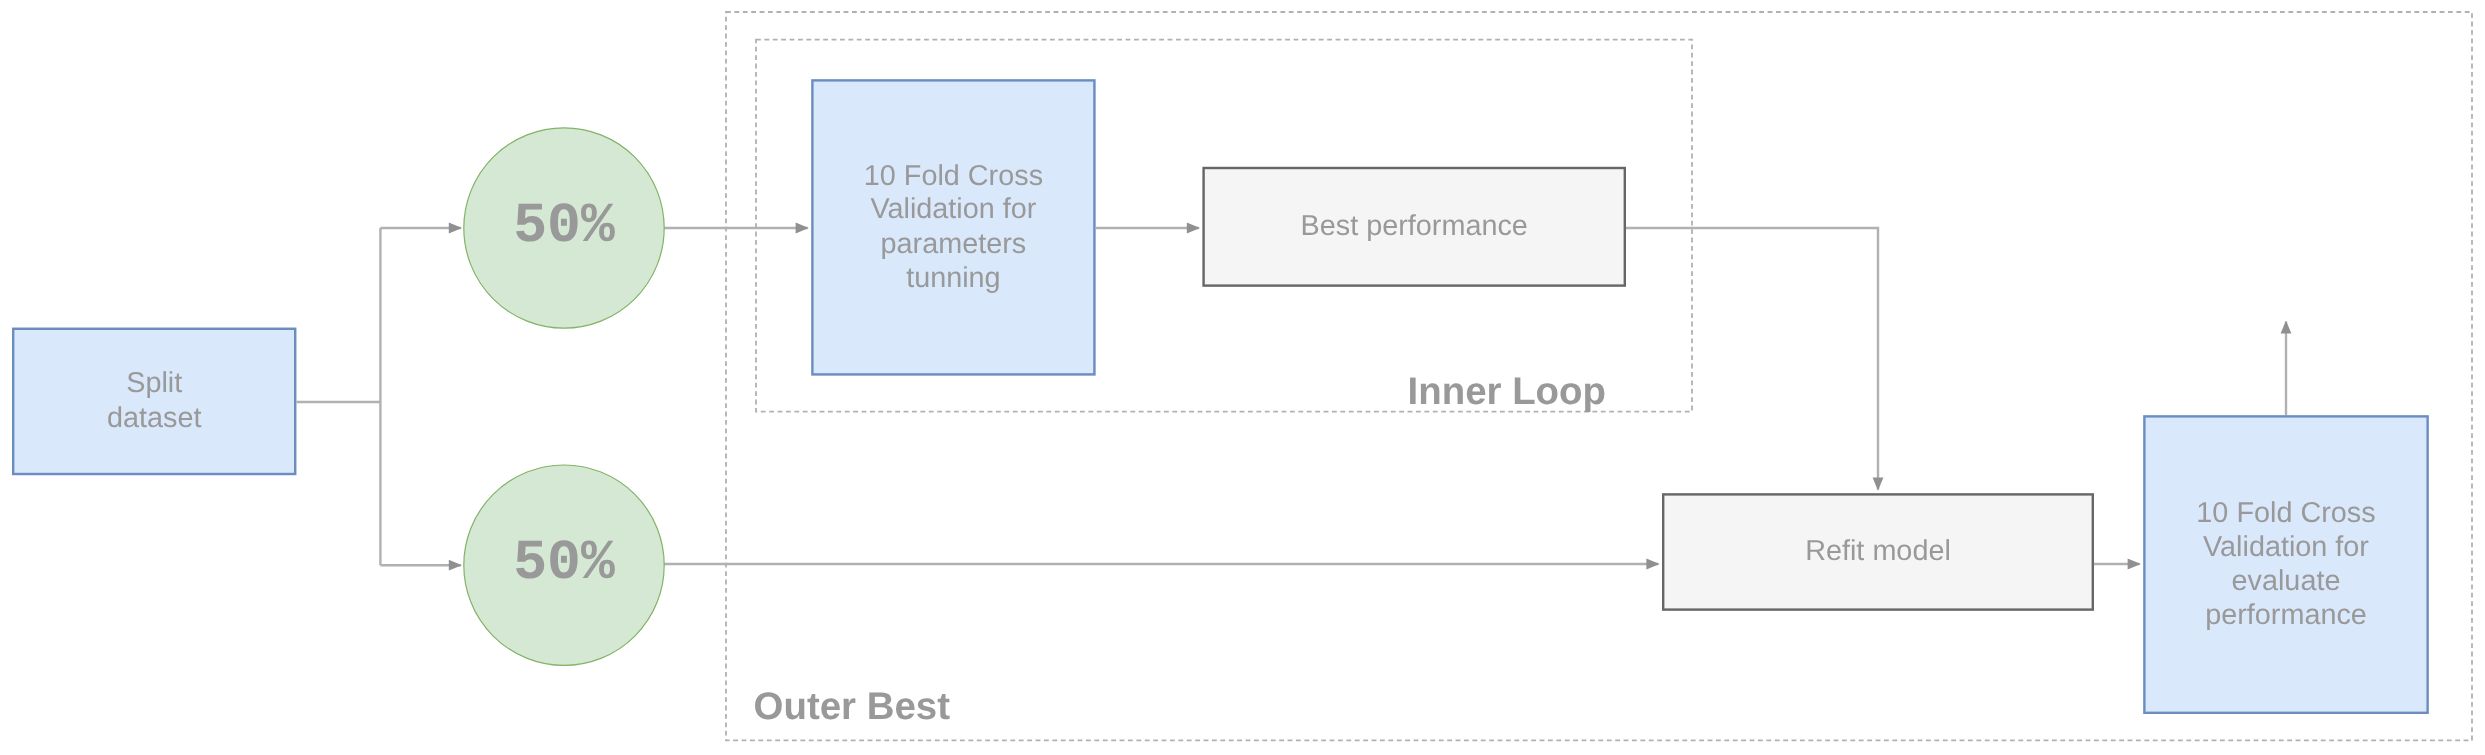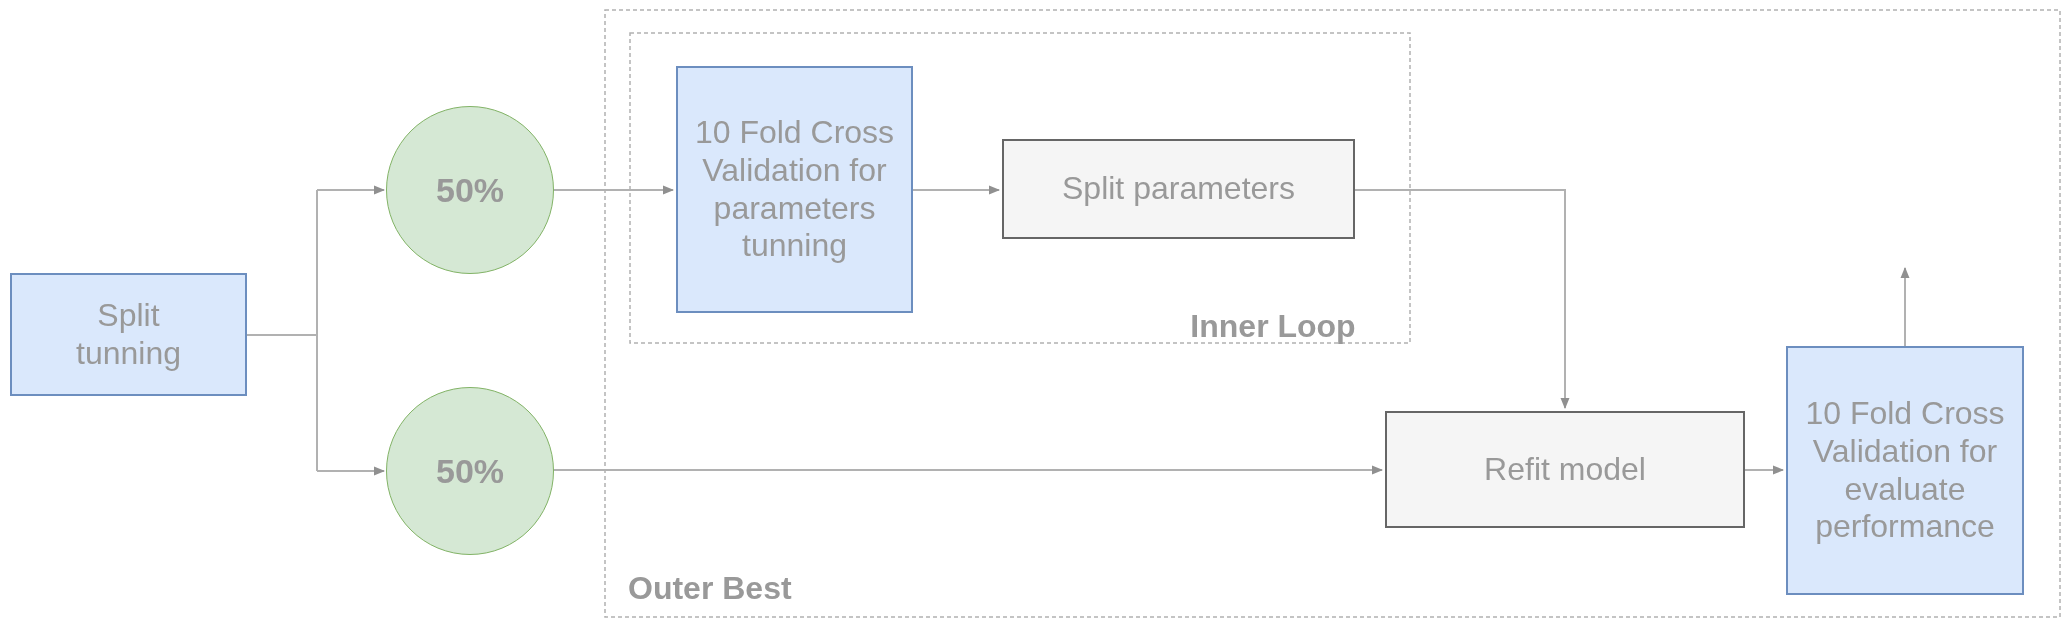--- a/index.html
+++ b/index.html
@@ -31,39 +31,40 @@
     stroke-width: 1.5;
     stroke-dasharray: 4 3;
   }
   .node {
     position: absolute;
     display: flex;
     align-items: center;
     justify-content: center;
     text-align: center;
     color: var(--text_gray, #999999);
-    font-size: 32px;
+    font-size: 24px;
     line-height: 1.18;
     white-space: pre-line;
     box-sizing: border-box;
   }
   .node.blue {
     background: var(--node_blue_fill, #dae8fc);
     border: 2px solid var(--node_blue_stroke, #6c8ebf);
   }
   .node.gray {
     background: var(--node_gray_fill, #f5f5f5);
     border: 2px solid var(--node_gray_stroke, #666666);
   }
   .node.green {
     background: var(--node_green_fill, #d5e8d4);
     border: 1.5px solid var(--node_green_stroke, #82b366);
     border-radius: 50%;
     font-weight: bold;
-    font-size: 34px;
+    font-size: 47px;
+    font-family: Liberation Mono, monospace;
   }
   .node.red {
     background: var(--node_red_fill, #f8cecc);
     border: 1.5px solid var(--node_red_stroke, #b85450);
     border-radius: 50%;
     font-weight: bold;
     line-height: 1.25;
   }
   .loop-label {
     position: absolute;
@@ -72,24 +73,24 @@
     line-height: 1.0;
     color: var(--text_gray, #999999);
   }
 
   
   #split-node    { left: 10px;   top: 273px; width: 237px; height: 123px; }
   #circle-top    { left: 386px;  top: 106px; width: 168px; height: 168px; }
   #circle-bottom { left: 386px;  top: 387px; width: 168px; height: 168px; }
   #tuning-node   { left: 676px;  top: 66px;  width: 237px; height: 247px; }
   #best-node     { left: 1002px; top: 139px; width: 353px; height: 100px; }
-  #refit-node    { left: 1385px; top: 411px; width: 360px; height: 117px; }
+  #refit-node    { left: 1385px; top: 411px; width: 360px; height: 98px; }
   #evaluate-node { left: 1786px; top: 346px; width: 238px; height: 249px; }
   #select-node   { left: 1806px; top: 65px;  width: 200px; height: 200px; }
-  #inner-label   { left: 1173px; top: 310px; width: 200px; text-align: center; }
+  #inner-label   { left: 1173px; top: 310px; width: 200px; text-align: left; }
   #outer-label   { left: 628px;  top: 572px; }
 </style>
 </head>
 <body>
 
 <div class="canvas">
 
   <svg class="connectors" width="2071" height="629" viewBox="0 0 2071 629">
     <defs>
       <marker id="arr" markerUnits="userSpaceOnUse" markerWidth="14" markerHeight="12" refX="11" refY="5" orient="auto">
@@ -105,32 +106,32 @@
     <path class="line" d="M317,471 H384" marker-end="url(#arr)"></path>
     <path class="line" d="M553,190 H673" marker-end="url(#arr)"></path>
     <path class="line" d="M913,190 H999" marker-end="url(#arr)"></path>
     <path class="line" d="M1355,190 H1565 V408" marker-end="url(#arr)"></path>
     <path class="line" d="M553,470 H1382" marker-end="url(#arr)"></path>
     <path class="line" d="M1745,470 H1783" marker-end="url(#arr)"></path>
     <path class="line" d="M1905,346 V268" marker-end="url(#arr)"></path>
   </svg>
 
   <div class="node blue" id="split-node">Split
-tunning</div>
+dataset</div>
 
   <div class="node green" id="circle-top">50%</div>
 
   <div class="node green" id="circle-bottom">50%</div>
 
   <div class="node blue" id="tuning-node">10 Fold Cross
 Validation for
 parameters
 tunning</div>
 
-  <div class="node gray" id="best-node">Split parameters</div>
+  <div class="node gray" id="best-node">Best performance</div>
 
   <div class="node gray" id="refit-node">Refit model</div>
 
   <div class="node blue" id="evaluate-node">10 Fold Cross
 Validation for
 evaluate
 performance</div>
 
 
   <div class="loop-label" id="inner-label">Inner Loop</div>

